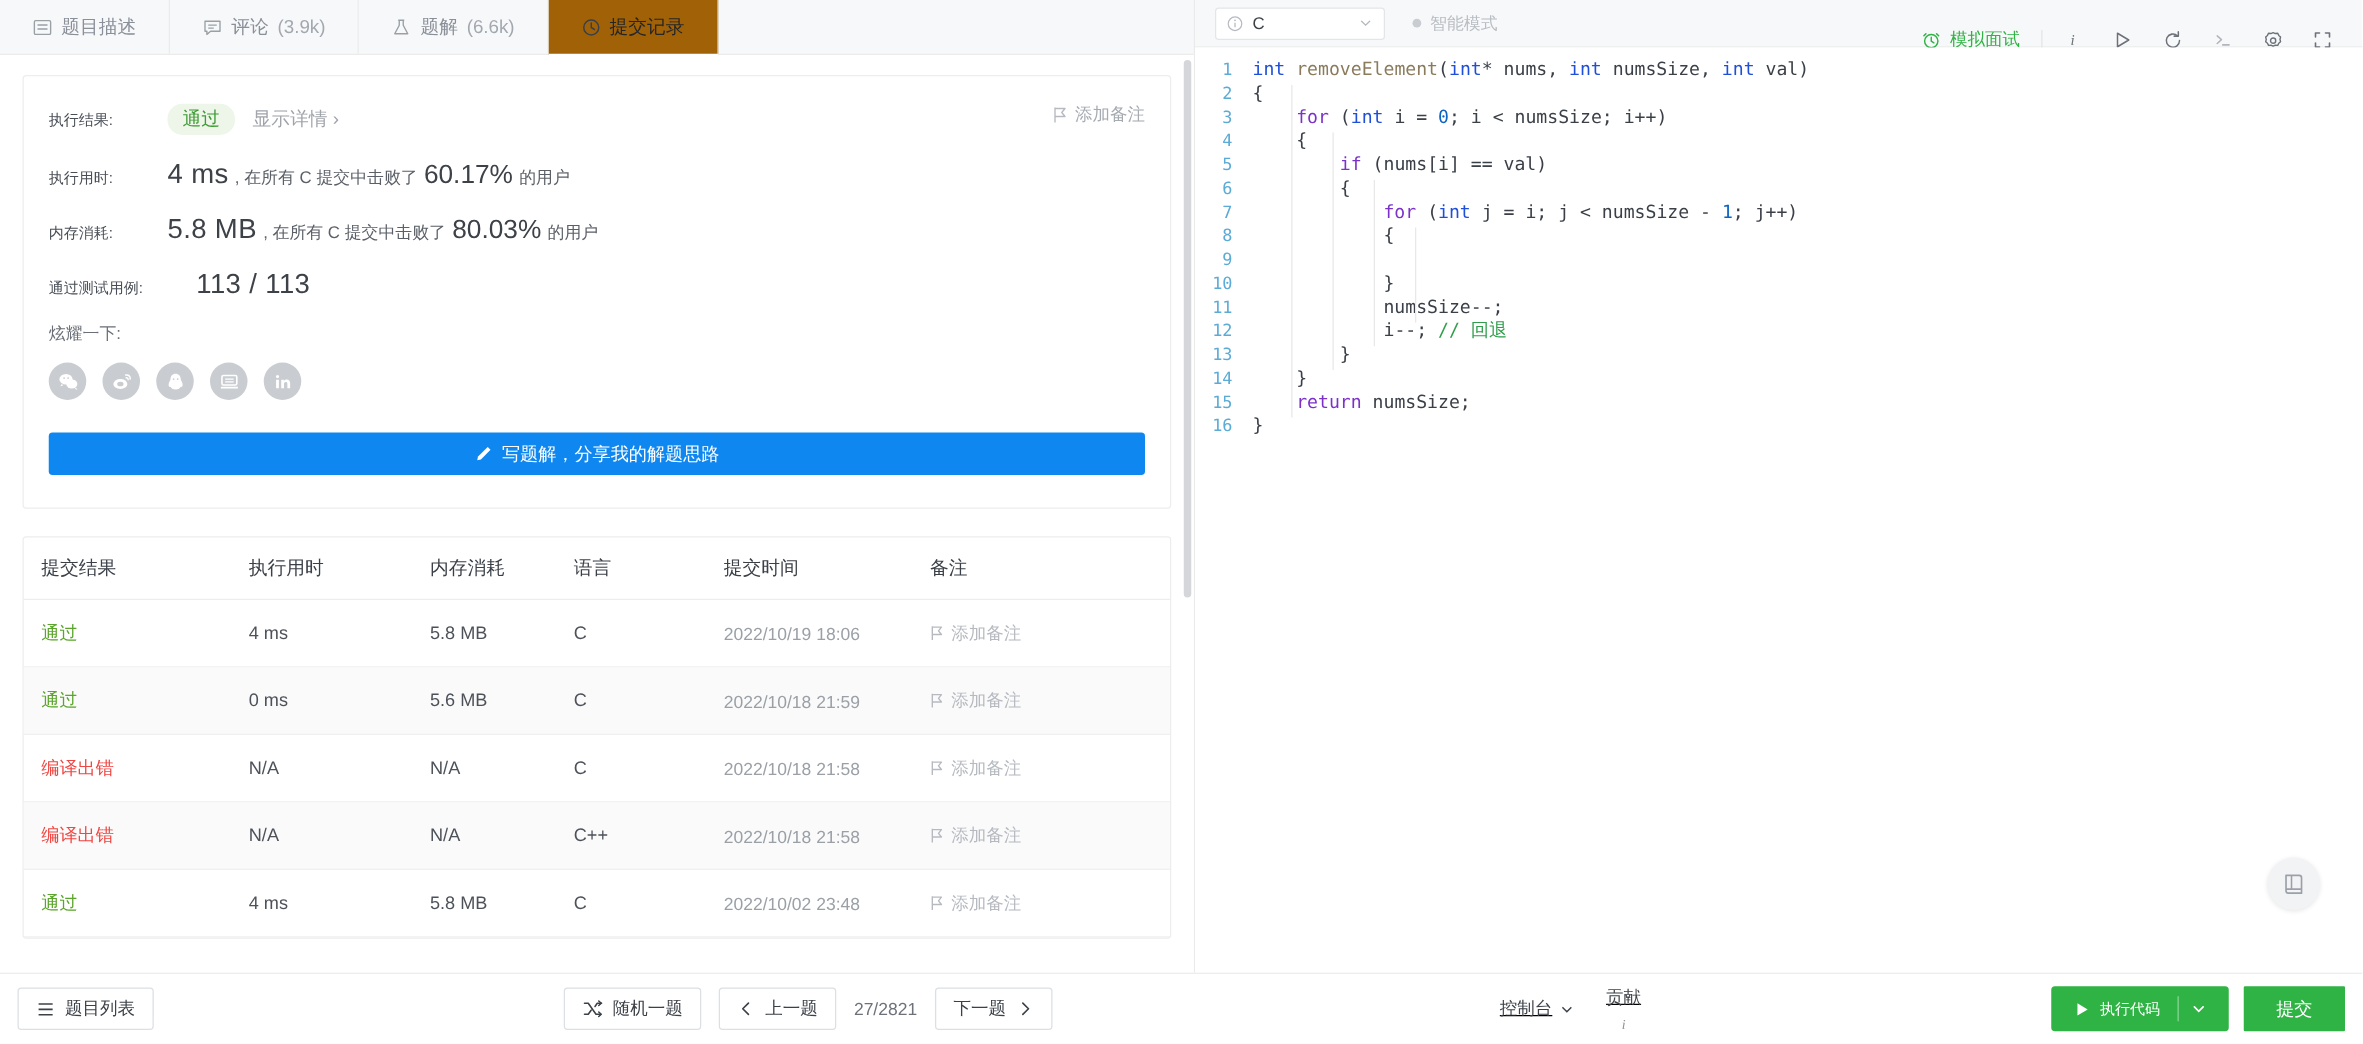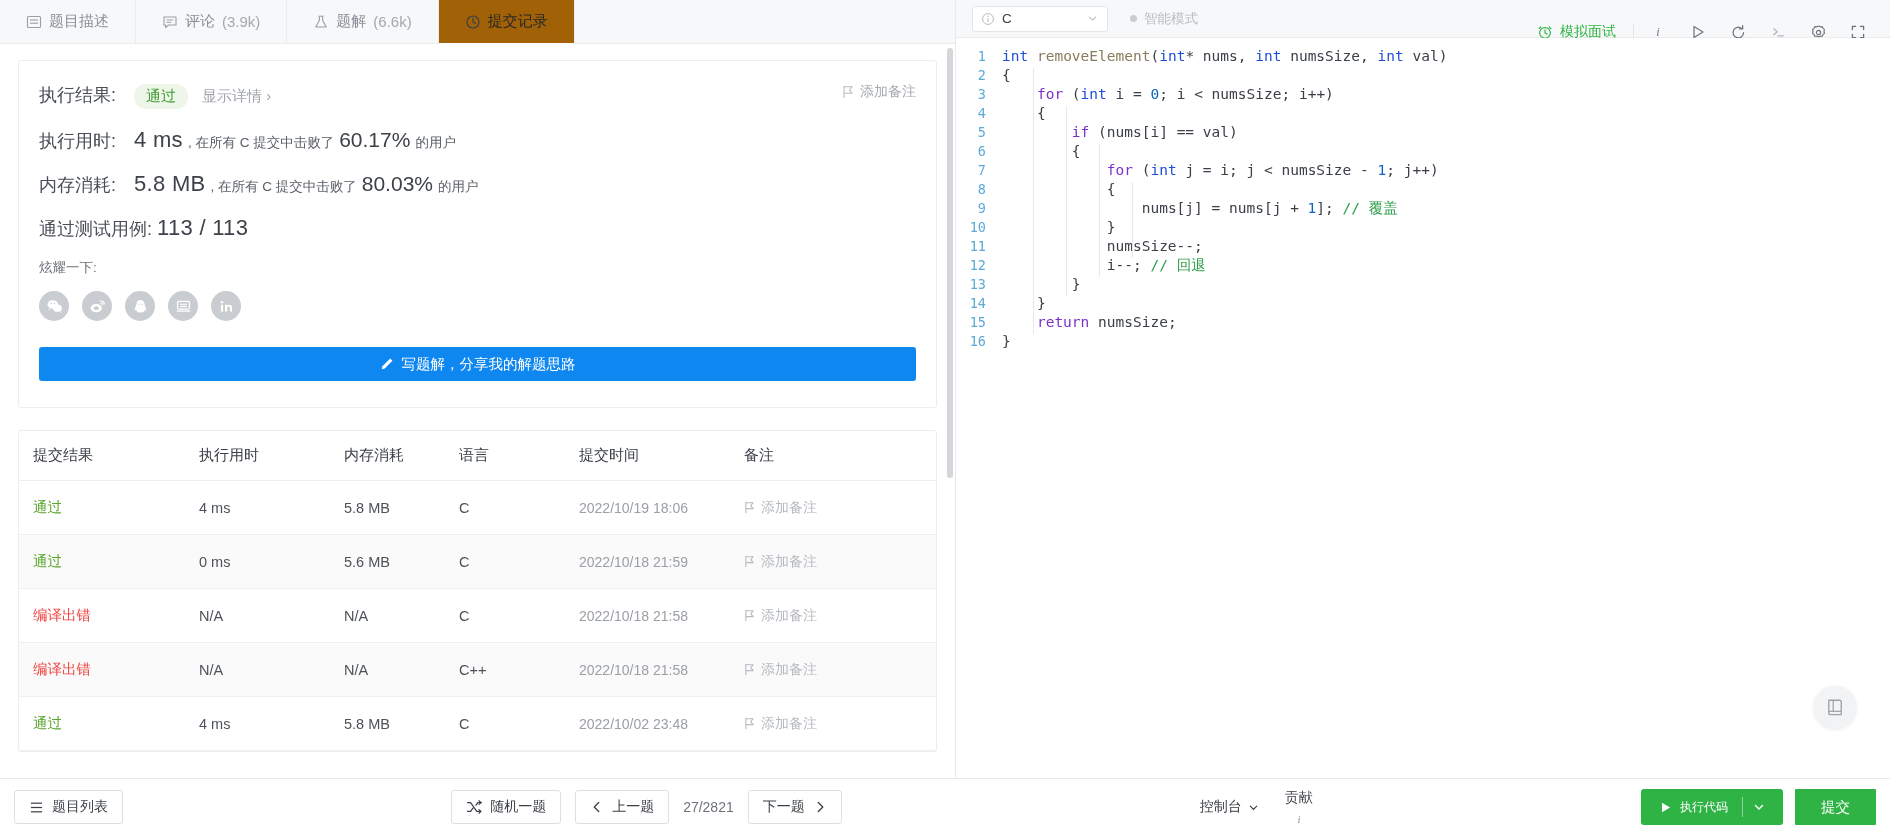--- a/index.html
+++ b/index.html
@@ -30,21 +30,21 @@
   .tabfill { flex: 1; border-right: none; }
 
   .left-scroll { flex: 1; overflow: hidden; position: relative; background: #fff; }
   .left-inner { padding: 16px 18px 0 18px; }
 
   .result-card {
     border: 1px solid #ededed; border-radius: 3px; background: #fff;
     padding: 22px 20px 26px 20px; position: relative;
   }
   .res-row { display: flex; align-items: baseline; margin-bottom: 18px; }
-  .res-label { font-size: 18px; color: #4a4f57; width: 95px; flex: none; }
+  .res-label { font-size: 12px; color: #4a4f57; width: 95px; flex: none; }
   .res-label.wide { width: 118px; }
   .pass-pill {
     background: #eef6e9; color: #3f9c35; font-size: 15px;
     padding: 3px 12px; border-radius: 12px; margin-right: 14px; white-space:nowrap;
   }
   .detail-link { font-size: 15px; color: #a0a4ab; cursor: pointer; }
   .big-val { font-size: 22px; color: #3d4249; letter-spacing: .3px; }
   .small-txt { font-size: 13.5px; color: #5b6068; margin: 0 5px; }
   .pct { font-size: 21px; color: #3d4249; }
   .note-btn {
@@ -146,21 +146,21 @@
     height: 57px; background: #fff; border-top: 1px solid #e8e8e8;
     display: flex; align-items: center; padding: 0 14px; flex: none;
   }
   .btn-outline {
     display: flex; align-items: center; gap: 8px; height: 34px; padding: 0 14px;
     border: 1px solid #dcdfe3; border-radius: 3px; background: #fff;
     font-size: 14px; color: #3c4148; cursor: pointer; white-space: nowrap;
   }
   .center-nav { display: flex; align-items: center; gap: 14px; margin: 0 auto; }
   .pager { font-size: 14px; color: #6d727a; }
-  .console-box { display: flex; align-items: center; gap: 26px; margin-left: 30px; }
+  .console-box { display: flex; align-items: center; gap: 26px; margin-left: 30px; text-decoration: underline; }
   .console-item { display: flex; align-items: center; gap: 6px; font-size: 14px; color: #3c4148; cursor: pointer; }
   .contrib { font-size: 14px; color: #3c4148; display:flex; align-items:center; gap:5px; cursor:pointer;flex-direction:column;}
   .right-actions { margin-left: auto; display: flex; align-items: center; gap: 12px; }
   .btn-run {
     display: flex; align-items: center; gap: 8px; height: 36px; padding: 0 18px;
     background: #2fb344; color: #fff; font-size: 12px; border-radius: 3px; cursor: pointer;
   }
   .btn-run .sep { width:1px; height: 20px; background: rgba(255,255,255,.45); margin: 0 2px 0 6px;}
   .btn-submit {
     height: 36px; padding: 0 26px; background: #2fb344; color: #fff; font-size: 14.5px;
@@ -502,21 +502,21 @@
 
         <div class="code-lines">
           <div class="cl"><span class="ln">1</span><span class="ctext"><span class="ty">int</span> <span class="fn">removeElement</span><span class="pn">(</span><span class="ty">int</span><span class="pn">*</span> <span class="id">nums</span><span class="pn">,</span> <span class="ty">int</span> <span class="id">numsSize</span><span class="pn">,</span> <span class="ty">int</span> <span class="id">val</span><span class="pn">)</span></span></div>
           <div class="cl"><span class="ln">2</span><span class="ctext"><span class="pn">{</span></span></div>
           <div class="cl"><span class="ln">3</span><span class="ctext">    <span class="kw">for</span> <span class="pn">(</span><span class="ty">int</span> <span class="id">i</span> <span class="pn">=</span> <span class="num">0</span><span class="pn">;</span> <span class="id">i</span> <span class="pn">&lt;</span> <span class="id">numsSize</span><span class="pn">;</span> <span class="id">i</span><span class="pn">++)</span></span></div>
           <div class="cl"><span class="ln">4</span><span class="ctext">    <span class="pn">{</span></span></div>
           <div class="cl"><span class="ln">5</span><span class="ctext">        <span class="kw">if</span> <span class="pn">(</span><span class="id">nums</span><span class="pn">[</span><span class="id">i</span><span class="pn">] ==</span> <span class="id">val</span><span class="pn">)</span></span></div>
           <div class="cl"><span class="ln">6</span><span class="ctext">        <span class="pn">{</span></span></div>
           <div class="cl"><span class="ln">7</span><span class="ctext">            <span class="kw">for</span> <span class="pn">(</span><span class="ty">int</span> <span class="id">j</span> <span class="pn">=</span> <span class="id">i</span><span class="pn">;</span> <span class="id">j</span> <span class="pn">&lt;</span> <span class="id">numsSize</span> <span class="pn">-</span> <span class="num">1</span><span class="pn">;</span> <span class="id">j</span><span class="pn">++)</span></span></div>
           <div class="cl"><span class="ln">8</span><span class="ctext">            <span class="pn">{</span></span></div>
-          <div class="cl"><span class="ln">9</span><span class="ctext">                <span class="id">nums</span><span class="pn">[</span><span class="id">j</span><span class="pn">] =</span> <span class="id">nums</span><span class="pn">[</span><span class="id">j</span> <span class="pn">+</span> <span class="num">1</span><span class="pn">];</span> <span class="cm">// 覆盖</span></span></div>
+          <div class="cl"><span class="ln">9</span></div>
           <div class="cl"><span class="ln">10</span><span class="ctext">            <span class="pn">}</span></span></div>
           <div class="cl"><span class="ln">11</span><span class="ctext">            <span class="id">numsSize</span><span class="pn">--;</span></span></div>
           <div class="cl"><span class="ln">12</span><span class="ctext">            <span class="id">i</span><span class="pn">--;</span> <span class="cm">// 回退</span></span></div>
           <div class="cl"><span class="ln">13</span><span class="ctext">        <span class="pn">}</span></span></div>
           <div class="cl"><span class="ln">14</span><span class="ctext">    <span class="pn">}</span></span></div>
           <div class="cl"><span class="ln">15</span><span class="ctext">    <span class="kw">return</span> <span class="id">numsSize</span><span class="pn">;</span></span></div>
           <div class="cl"><span class="ln">16</span><span class="ctext"><span class="pn">}</span></span></div>
         </div>
 
         <div class="edit-fab">

